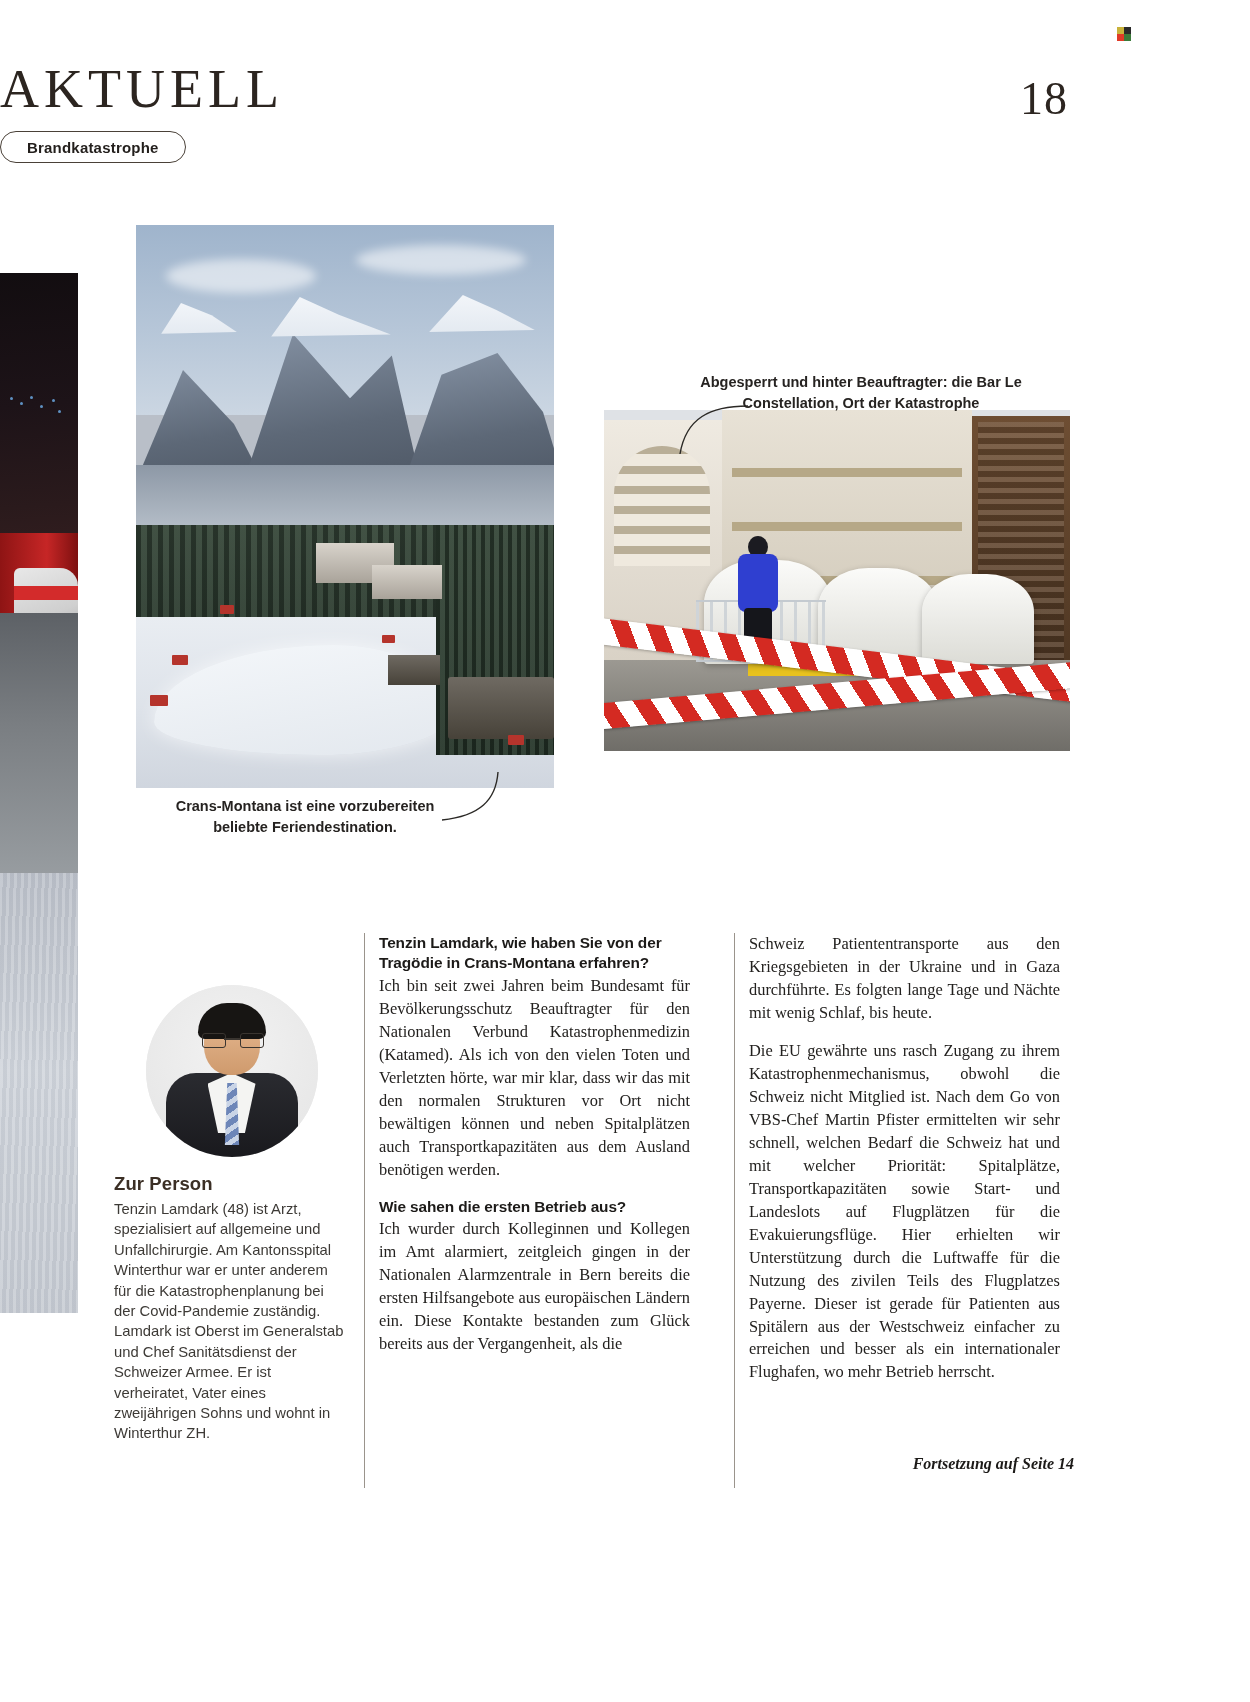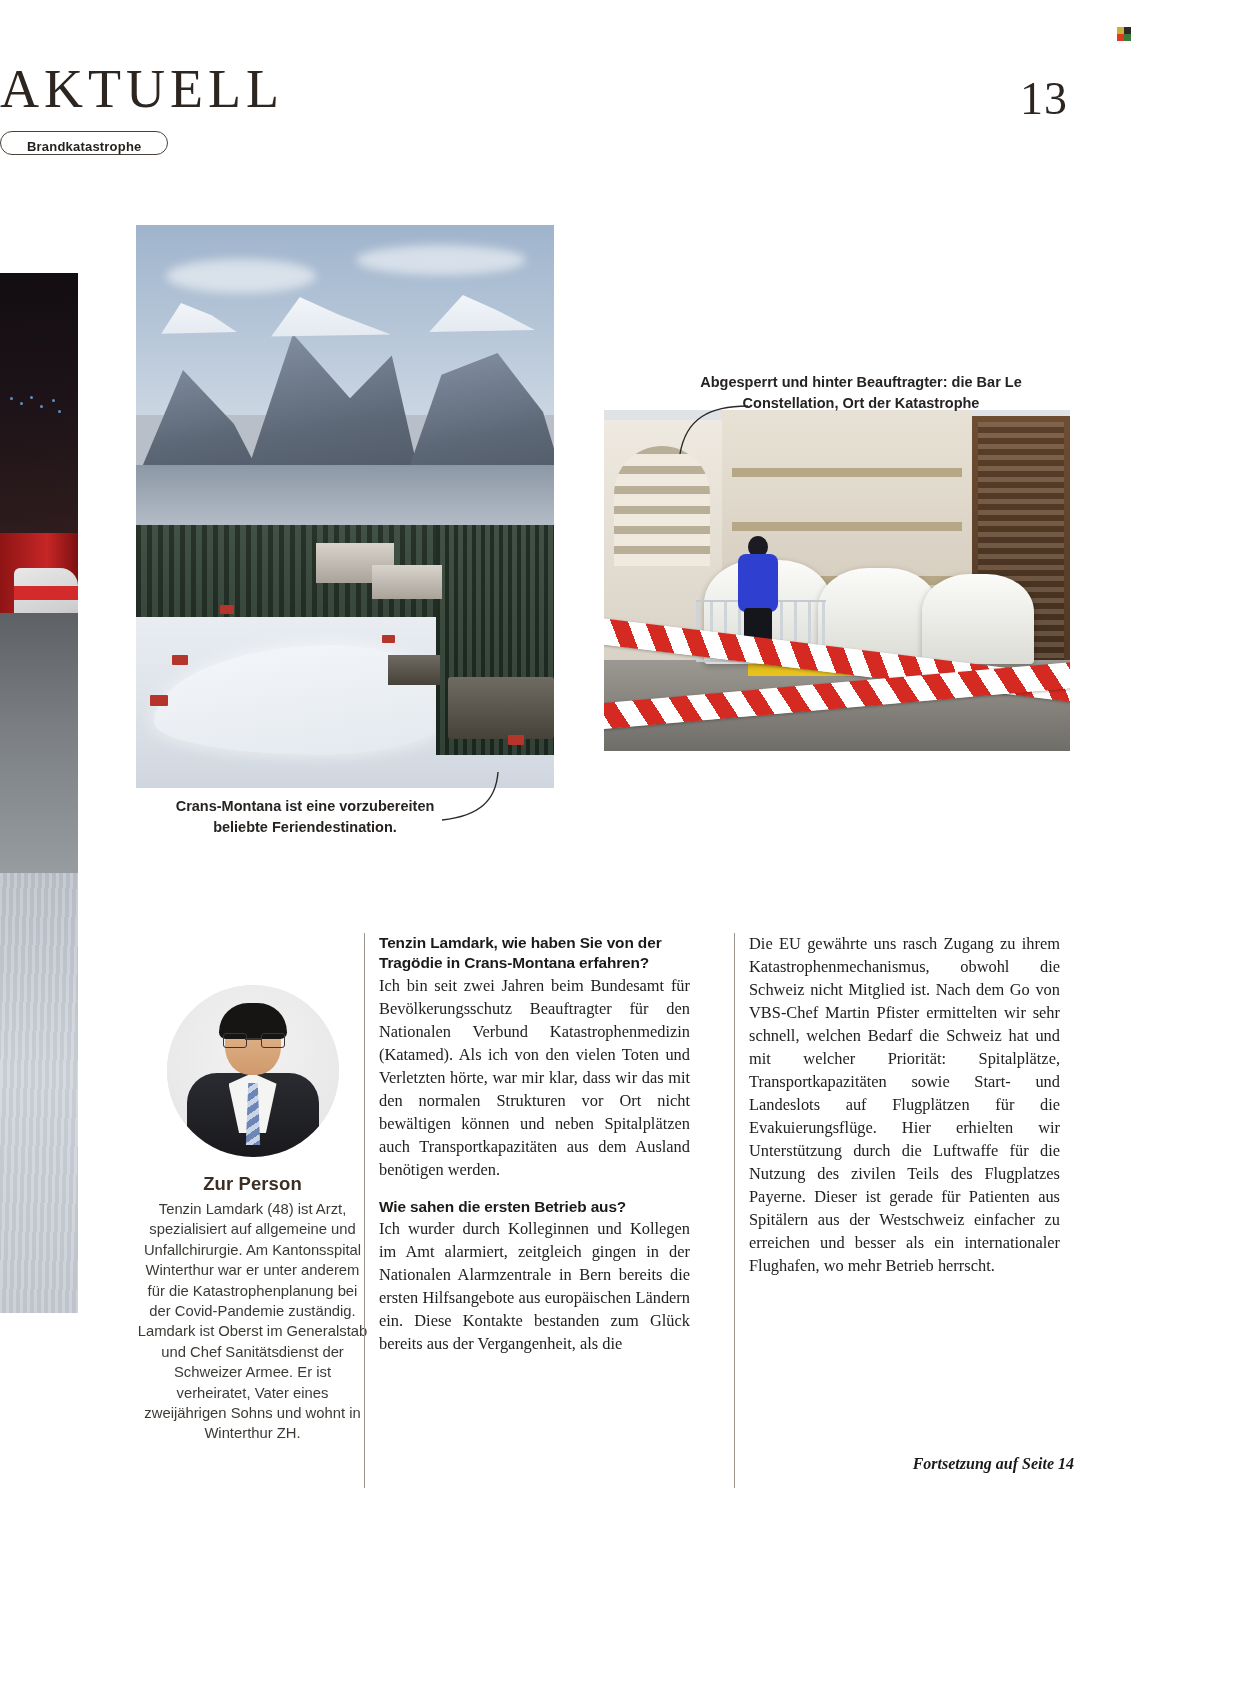--- a/index.html
+++ b/index.html
@@ -30,24 +30,24 @@
     margin:0;
     font-family:"Liberation Serif", serif;
     font-weight:400;
     font-size:54px;
     letter-spacing:5px;
     color:#2c2520;
   }
   .kicker{
     display:inline-block;
     margin-top:11px;
-    padding:7px 26px 0;
+    padding:7px 26px 6px;
     border:1.4px solid #4a4138;
     border-radius:22px;
-    font-size:13px;
+    font-size:15px;
     font-weight:700;
     letter-spacing:0.2px;
     color:#231f1c;
   }
   .pagenum{
     position:absolute;top:72px;left:1020px;
     font-family:"Liberation Serif", serif;
     font-size:46px;
     color:#2c2520;
     letter-spacing:1px;
@@ -169,21 +169,21 @@
     line-height:1.40;
     color:#23211f;
     margin:0 0 15px 0;
     text-align:justify;
     hyphens:none;
   }
   .a:last-child{margin-bottom:0;}
 
   
   .person{
-    position:absolute;left:135px;top:985px;width:235px;text-align:center;
+    position:absolute;left:114px;top:985px;width:235px;text-align:left;
   }
   .avatar{
     width:172px;height:172px;border-radius:50%;margin:0 auto;
     overflow:hidden;position:relative;background:#ebebeb;
   }
   .av-bg{position:absolute;inset:0;background:radial-gradient(circle at 50% 38%,#f2f2f2,#e4e4e4);}
   .av-head{position:absolute;left:58px;top:26px;width:56px;height:64px;border-radius:48% 48% 44% 44%;
     background:linear-gradient(180deg,#e7bb93,#cf9a6d);}
   .av-hair{position:absolute;left:52px;top:18px;width:68px;height:36px;border-radius:34px 34px 8px 8px;background:#171513;}
   .av-glass{position:absolute;top:48px;width:22px;height:13px;border:1.8px solid #3a3530;border-radius:3px;}
@@ -227,21 +227,21 @@
   <i class="cm-a"></i>
     <i class="cm-b"></i>
     <i class="cm-c"></i>
     <i class="cm-d"></i>
 </div>
 
 <div class="masthead">
   <h1>AKTUELL</h1>
   <div class="kicker">Brandkatastrophe</div>
 </div>
-<div class="pagenum">13</div>
+<div class="pagenum">18</div>
 
 <div class="photo photo-bleed">
   <div class="bleed-sky"></div>
   <div class="bleed-lights">
     <span style="left:4px;top:4px"></span>
       <span style="left:14px;top:9px"></span>
     <span style="left:24px;top:3px"></span>
       <span style="left:34px;top:12px"></span>
     <span style="left:46px;top:6px"></span>
       <span style="left:52px;top:17px"></span>
@@ -331,20 +331,21 @@
 </div>
 
 <div class="col col-mid">
   <h3 class="q">Tenzin Lamdark, wie haben Sie von der Tragödie in Crans-Montana erfahren?</h3>
   <p class="a">Ich bin seit zwei Jahren beim Bundesamt für Bevölkerungsschutz Beauftragter für den Nationalen Verbund Katastrophenmedizin (Katamed). Als ich von den vielen Toten und Verletzten hörte, war mir klar, dass wir das mit den normalen Strukturen vor Ort nicht bewältigen können und neben Spitalplätzen auch Transportkapazitäten aus dem Ausland benötigen werden.</p>
   <h3 class="q">Wie sahen die ersten Betrieb aus?</h3>
   <p class="a">Ich wurder durch Kolleginnen und Kollegen im Amt alarmiert, zeitgleich gingen in der Nationalen Alarmzentrale in Bern bereits die ersten Hilfsangebote aus europäischen Ländern ein. Diese Kontakte bestanden zum Glück bereits aus der Vergangenheit, als die</p>
 </div>
 
 <div class="col col-right">
+  <p class="a">Schweiz Patiententransporte aus den Kriegsgebieten in der Ukraine und in Gaza durchführte. Es folgten lange Tage und Nächte mit wenig Schlaf, bis heute.</p>
   <p class="a">Die EU gewährte uns rasch Zugang zu ihrem Katastrophenmechanismus, obwohl die Schweiz nicht Mitglied ist. Nach dem Go von VBS-Chef Martin Pfister ermittelten wir sehr schnell, welchen Bedarf die Schweiz hat und mit welcher Priorität: Spitalplätze, Transportkapazitäten sowie Start- und Landeslots auf Flugplätzen für die Evakuierungsflüge. Hier erhielten wir Unterstützung durch die Luftwaffe für die Nutzung des zivilen Teils des Flugplatzes Payerne. Dieser ist gerade für Patienten aus Spitälern aus der Westschweiz einfacher zu erreichen und besser als ein internationaler Flughafen, wo mehr Betrieb herrscht.</p>
 </div>
 
 <div class="continuation">Fortsetzung auf Seite 14</div>
 
 <div class="credits-wrap">
   
 </div>
 
 </body></html>

